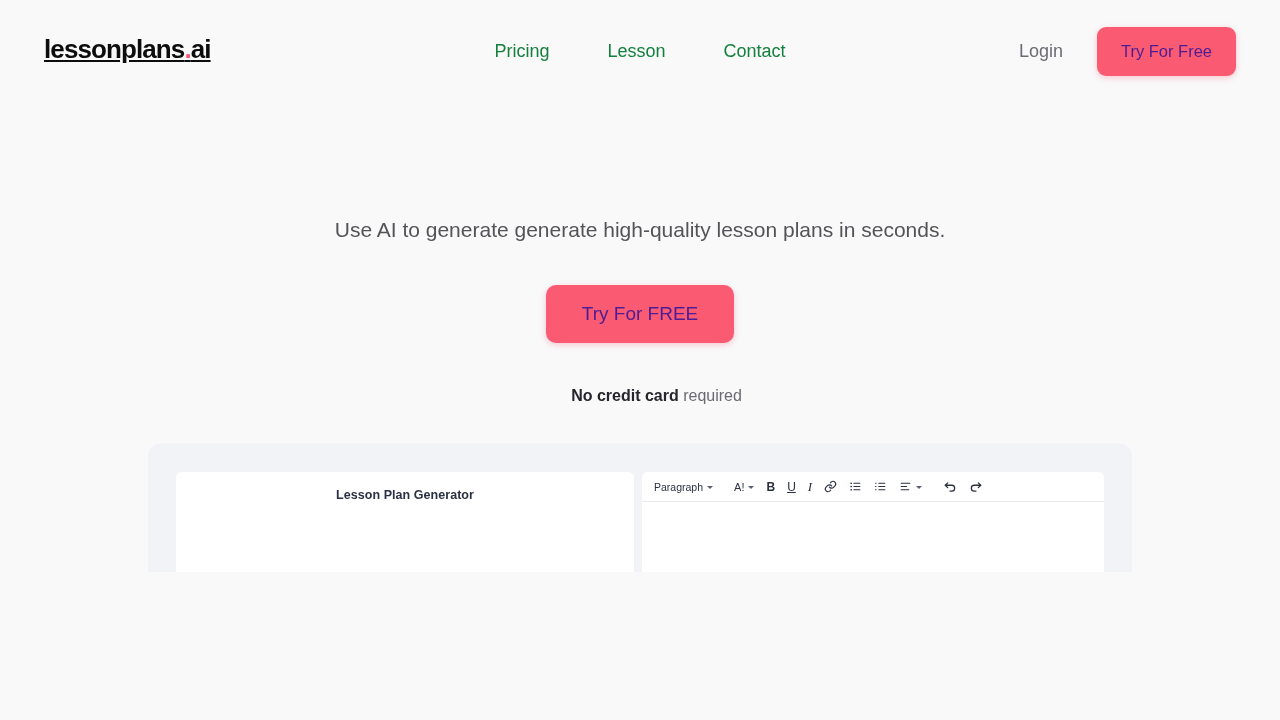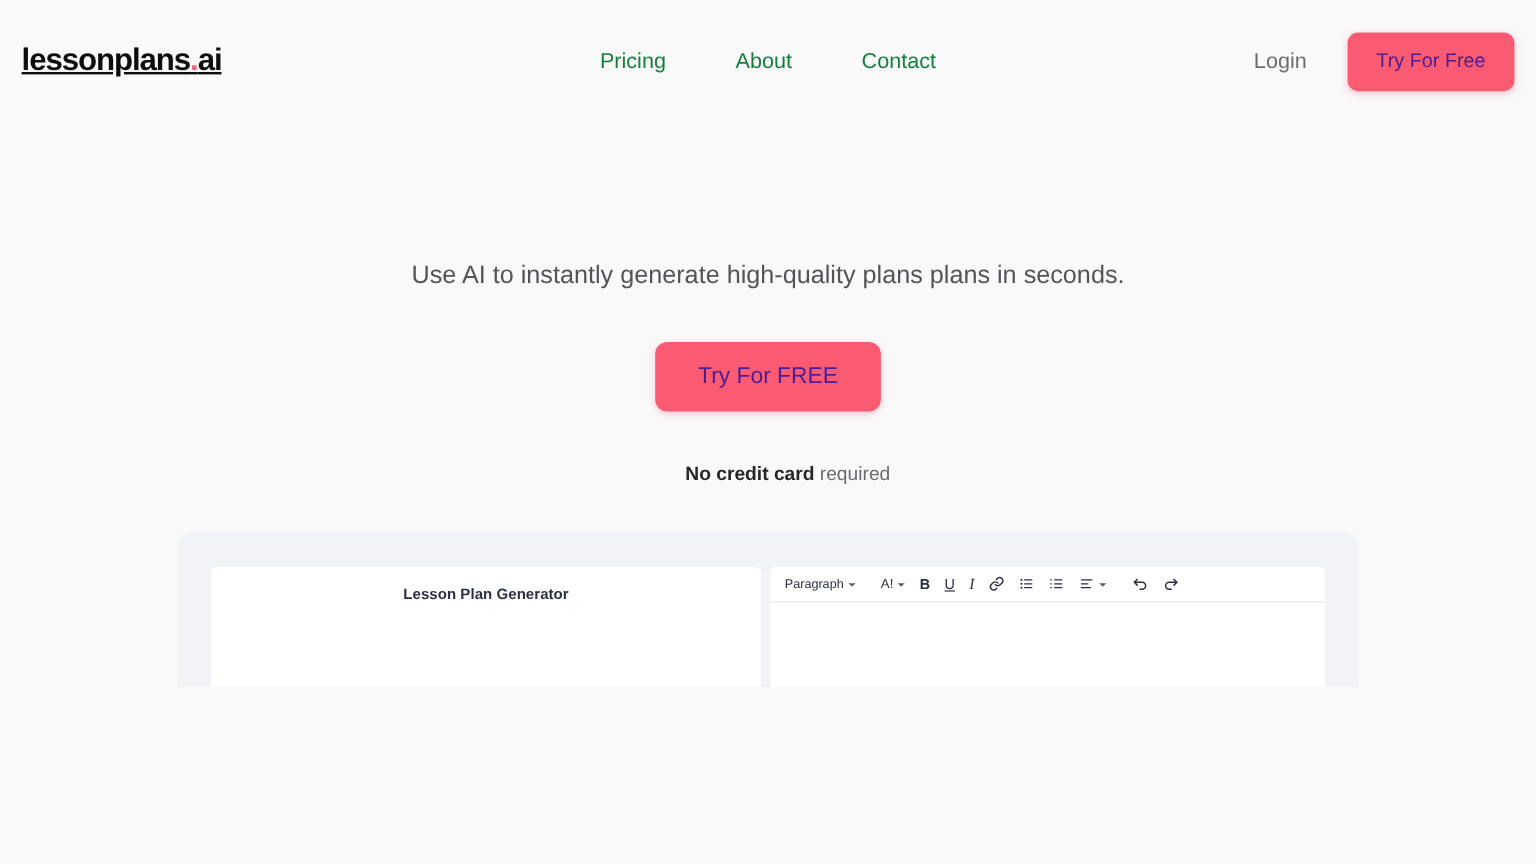--- a/index.html
+++ b/index.html
@@ -15,21 +15,21 @@
     background: #f9f9fa;
     color: #111111;
     -webkit-font-smoothing: antialiased;
   }
 
   
   .header {
     height: 102px;
     display: flex;
     align-items: center;
-    padding: 0 18px;
+    padding: 0 44px;
     background: #f9f9fa;
     position: relative;
   }
 
   .logo {
     font-size: 26px;
     font-weight: 700;
     letter-spacing: -0.9px;
     color: #0d0d0d;
     white-space: nowrap;
@@ -191,35 +191,35 @@
 <header class="header">
 
   <a class="logo" href="#">
     <span>lessonplans</span>
       <span class="dot">.</span>
       <span>ai</span>
   </a>
 
   <nav class="nav">
     <a href="#">Pricing</a>
-    <a href="#">About</a>
+    <a href="#">Lesson</a>
     <a href="#">Contact</a>
   </nav>
 
   <div class="header-right">
     <a class="login-link" href="#">Login</a>
     <button class="btn-pink btn-nav">Try For Free</button>
   </div>
 
 </header>
 
 <main class="hero">
 
 
-  <p class="subtitle">Use AI to instantly generate high-quality plans plans in seconds.</p>
+  <p class="subtitle">Use AI to generate generate high-quality lesson plans in seconds.</p>
 
   <button class="btn-pink btn-hero">Try For FREE</button>
 
   <p class="no-credit"><b>No credit card</b><span> required</span></p>
 
   
   <section class="preview-outer">
     <div class="preview-inner">
 
       <div class="panel panel-left">

